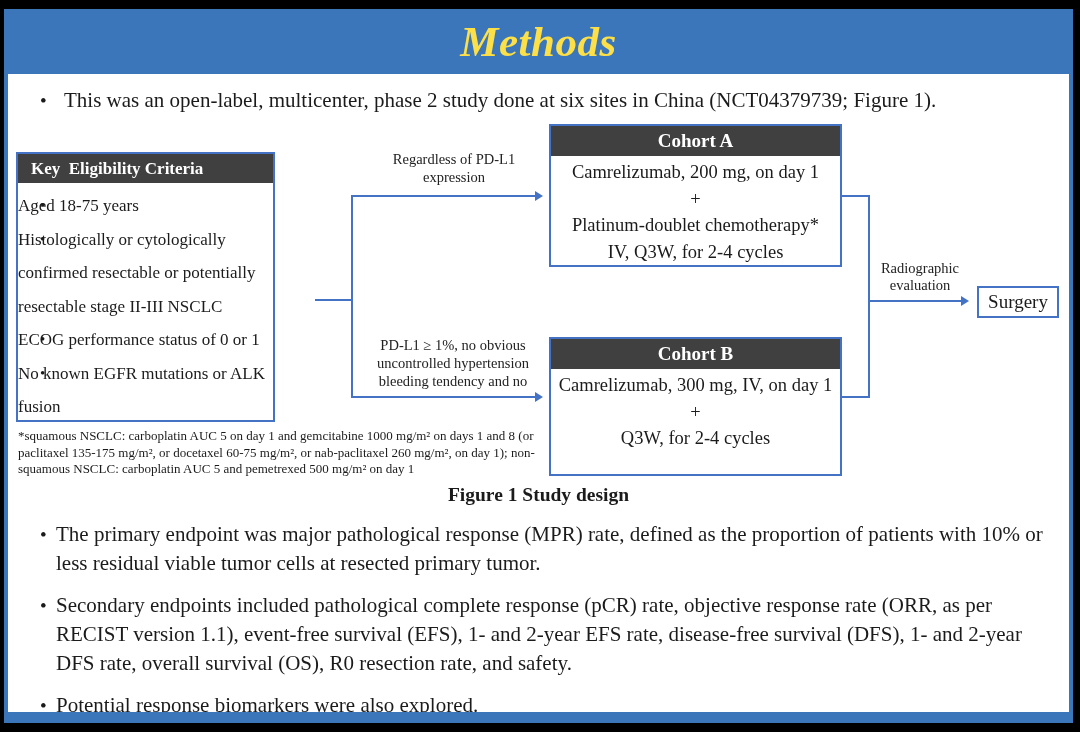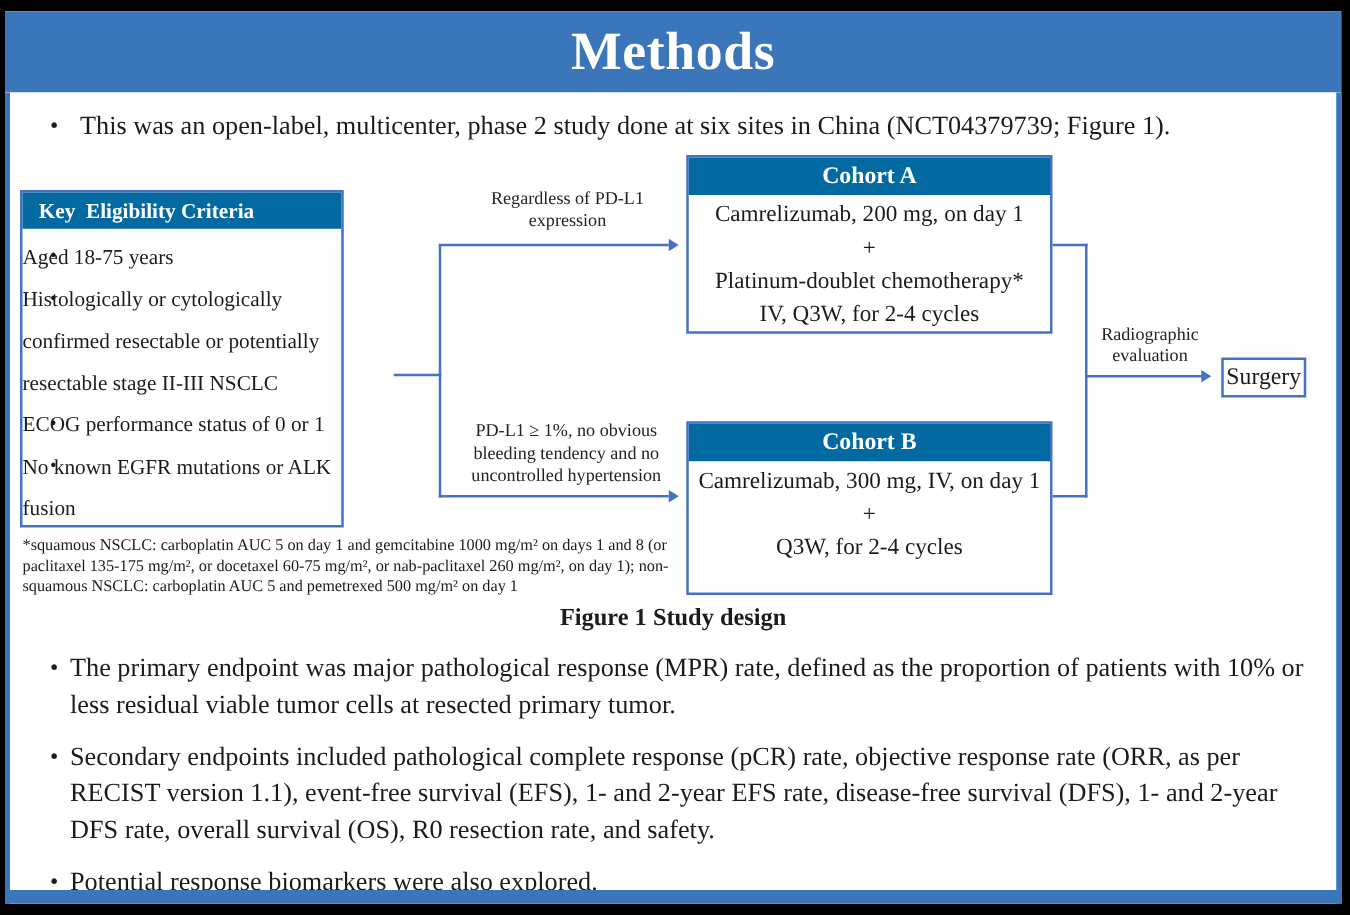--- a/index.html
+++ b/index.html
@@ -7,54 +7,54 @@
     width:1080px;height:732px;position:relative;background:#000;
     font-family:"Liberation Serif","DejaVu Serif",serif;color:#1b1b1b;
     overflow:hidden;
   }
   .slide{position:absolute;left:4px;top:9px;width:1069px;height:714px;background:#fff;}
   .header-bar{
     position:absolute;left:0;top:0;right:0;height:65px;background:#3a76b9;
     display:flex;align-items:center;justify-content:center;
   }
   .header-bar .title{
-    color:#ffffff;font-size:43px;font-weight:bold;letter-spacing:.5px;line-height:65px;
+    color:#fde047;font-size:43px;font-weight:bold;letter-spacing:.5px;line-height:65px;font-style:italic;
   }
   .content{
     position:absolute;top:65px;left:0;right:0;bottom:0;background:#fff;
     border-left:4px solid #3a76b9;border-right:4px solid #3a76b9;
   }
   .footer-bar{position:absolute;left:-4px;right:-4px;bottom:0;height:11px;background:#3a76b9;}
 
   
   .top-bullet{position:absolute;left:0;top:12px;right:6px;font-size:21px;line-height:29px;}
   .top-bullet .dot{position:absolute;left:32px;top:0;font-size:19px;}
   .top-bullet .txt{display:block;padding-left:56px;}
 
   
   .fbox{position:absolute;border:2px solid #4472c4;background:#fff;box-sizing:border-box;}
   .fbox .fbox-hd{
-    background:#0369a1;color:#fff;font-weight:bold;
+    background:#404040;color:#fff;font-weight:bold;
     display:flex;align-items:center;box-sizing:border-box;
   }
   .elig{left:8px;top:78px;width:259px;height:270px;}
   .elig .fbox-hd{height:29px;font-size:17px;padding-left:13px;white-space:pre-wrap;}
   .elig ul{margin:0;padding:6px 6px 0 0;list-style:none;}
   .elig li{position:relative;font-size:17px;line-height:33.5px;}
   .elig li::before{content:"•";position:absolute;left:22px;top:0;font-size:15px;}
 
   .cohort{width:293px;text-align:center;}
   .cohort .fbox-hd{height:30px;font-size:19px;justify-content:center;}
   .cohort-a{left:541px;top:50px;height:143px;}
   .cohort-b{left:541px;top:263px;height:139px;}
   .cohort .cline{font-size:18.5px;line-height:26.5px;}
   .cohort .cbody{padding-top:3px;}
 
   .surgery{
-    left:969px;top:212px;width:68px;height:32px;
+    left:969px;top:212px;width:82px;height:32px;
     display:flex;align-items:center;justify-content:center;font-size:19px;
   }
 
   
   .cl{position:absolute;background:#4472c4;}
   .ah{position:absolute;width:0;height:0;border-top:5px solid transparent;
       border-bottom:5px solid transparent;border-left:8px solid #4472c4;}
 
   
   .flabel{position:absolute;text-align:center;font-size:14.5px;line-height:18px;color:#222;}
@@ -99,22 +99,22 @@
         <li>No known EGFR mutations or ALK fusion</li>
       </ul>
     </div>
 
     <div class="flabel flabel-top">
       <div>Regardless  of PD-L1</div>
       <div>expression</div>
     </div>
     <div class="flabel flabel-bottom">
       <div>PD-L1 ≥ 1%, no obvious</div>
+      <div>uncontrolled  hypertension</div>
       <div>bleeding  tendency  and no</div>
-      <div>uncontrolled  hypertension</div>
     </div>
 
     <div class="fbox cohort cohort-a">
       <div class="fbox-hd">Cohort A</div>
       <div class="cbody">
         <div class="cline">Camrelizumab, 200 mg, on day 1</div>
         <div class="cline">+</div>
         <div class="cline">Platinum-doublet chemotherapy*</div>
         <div class="cline">IV, Q3W, for 2-4 cycles</div>
       </div>

